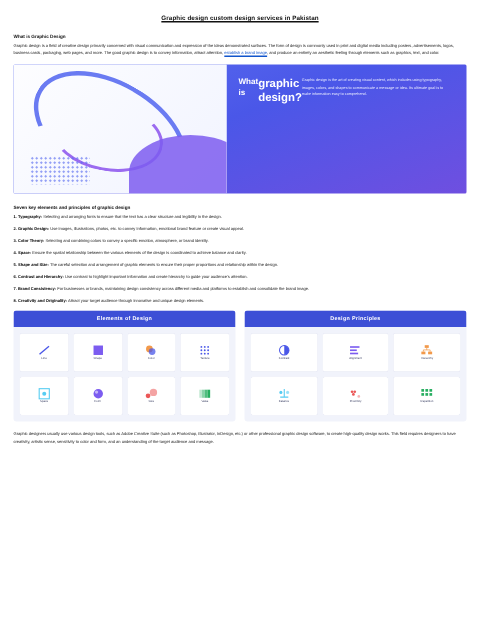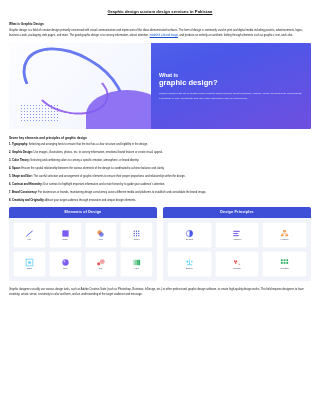--- a/index.html
+++ b/index.html
@@ -116,21 +116,20 @@
     width: 28%; height: 22%;
     background-image: radial-gradient(#5b6ef0 0.6px, transparent 0.7px);
     background-size: 3px 3px;
     opacity: 0.7;
   }
   .hero-right {
     width: 53%;
     padding: 9px 9px 9px 8px;
     color: #ffffff;
     display: flex;
-    flex-direction: column;
     justify-content: center;
   }
   .hero-kicker {
     font-size: 5.4px;
     font-weight: bold;
     line-height: 1.15;
     margin-bottom: 1px;
     color: #ffffff;
   }
   .hero-title {

